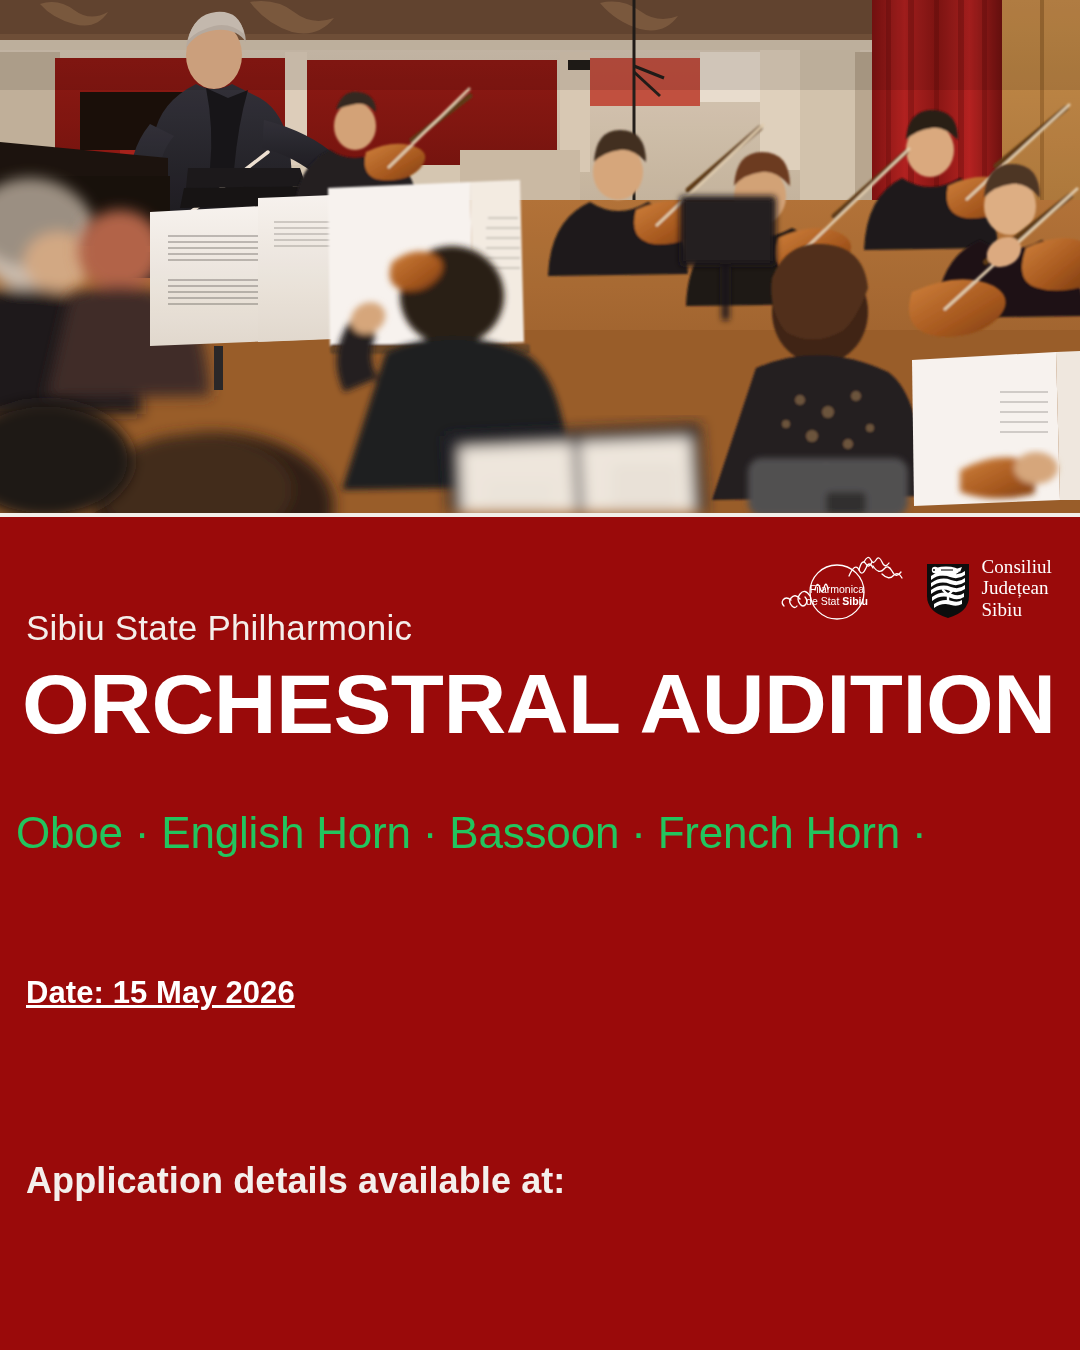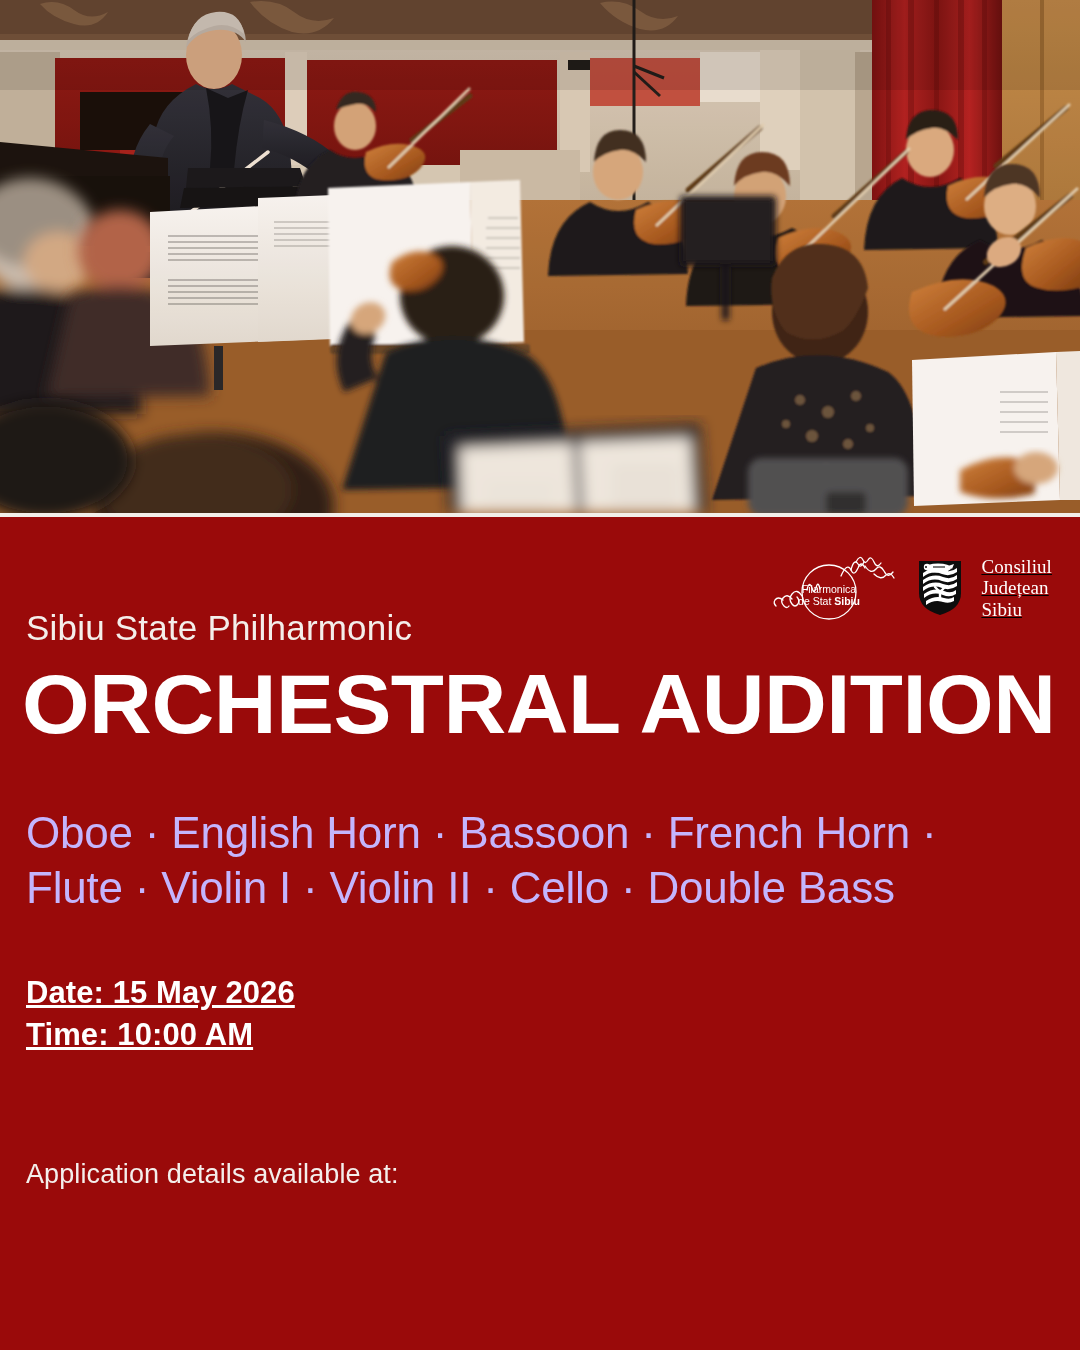--- a/index.html
+++ b/index.html
@@ -45,21 +45,21 @@
   
   .logos {
     position:absolute;
     right:28px; top:552px;
     display:flex;
     align-items:center;
     gap:14px;
   }
   .logo-filarmonica { width:132px; height:72px; }
   .logo-consiliul {
-    display:flex; align-items:center; gap:18px;text-decoration:underline;
+    display:flex; align-items:flex-end; gap:10px;
   }
   .logo-shield { width:46px; height:58px; }
   .consiliul-text {
     color:#ffffff;
     font-family:"Liberation Serif", serif;
     font-size:19px;
     line-height:1.14;
     letter-spacing:.1px;
   }
 
@@ -82,23 +82,23 @@
     font-weight:700;
     letter-spacing:-0.5px;
     line-height:1;
     transform:scaleX(1.035);
     transform-origin:left top;
     white-space:nowrap;
   }
 
   .instruments {
     position:absolute;
-    left:26px; top:805px;
+    left:16px; top:805px;
     width:1000px;
-    color:#c4b5fd;
+    color:#22c55e;
     font-size:44px;
     font-weight:400;
     line-height:1.26;
     letter-spacing:-0.2px;
   }
 
   .details {
     position:absolute;
     left:26px; top:972px;
     color:#ffffff;
@@ -106,22 +106,22 @@
     font-weight:700;
     line-height:1.37;
     letter-spacing:.1px;
     text-decoration:underline;
   }
 
   .apply {
     position:absolute;
     left:26px; top:1155px;
     color:#f4efec;
-    font-size:27px;
-    font-weight:400;
+    font-size:36px;
+    font-weight:700;
     line-height:1.46;
     letter-spacing:.1px;
   }
   .apply .url {
     font-style:italic;
     display:block;
   }
 </style>
 </head>
 <body>
@@ -513,25 +513,23 @@
       </div>
     </div>
   </div>
 
   <div class="eyebrow">Sibiu State Philharmonic</div>
 
   <div class="headline">ORCHESTRAL AUDITION</div>
 
   <div class="instruments">
     <div>Oboe · English Horn · Bassoon · French Horn ·</div>
-    <div>Flute · Violin I · Violin II · Cello · Double Bass</div>
   </div>
 
   <div class="details">
     <div>Date: 15 May 2026</div>
-    <div>Time: 10:00 AM</div>
   </div>
 
   <div class="apply">
     <div>Application details available at:</div>
   </div>
 
 </div>
 
 </body></html>

